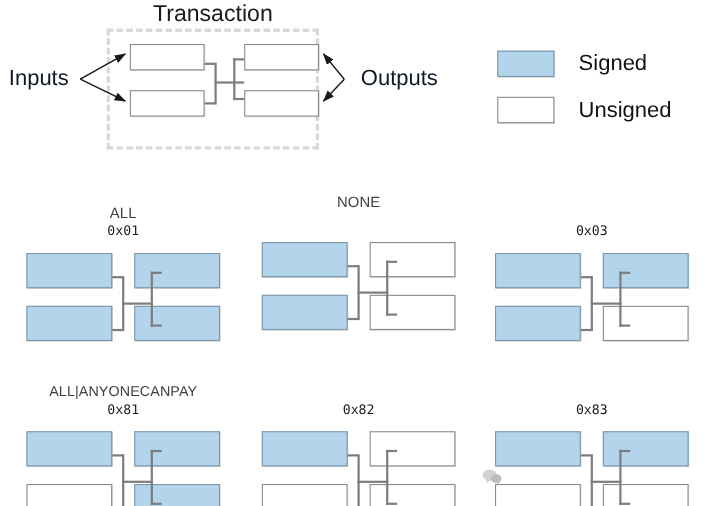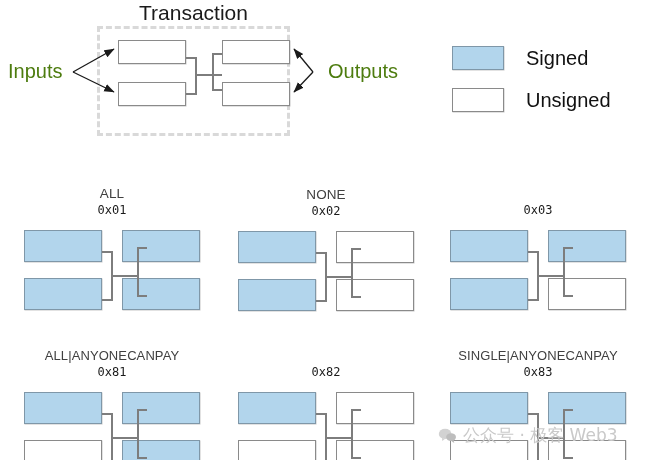--- a/index.html
+++ b/index.html
@@ -35,21 +35,21 @@
     left:97px;top:26px;width:193px;height:110px;
     border:3px dashed #d9d9d9;
     box-sizing:border-box;
     background:transparent;
   }
   #tx-title{
     position:absolute;left:97px;top:0px;width:193px;
     text-align:center;font-size:21px;line-height:26px;color:#1a1a1a;
   }
   .side-label{
-    position:absolute;font-size:20px;line-height:24px;color:#4d7c0f;
+    position:absolute;font-size:20px;line-height:24px;color:#0f172a;
     white-space:nowrap;
   }
   #inputs-label{left:8px;top:59px;}
   #outputs-label{left:328px;top:59px;}
 
   svg.arrows{position:absolute;left:0;top:0;width:650px;height:460px;overflow:visible;pointer-events:none;}
 
   
   #legend{position:absolute;left:452px;top:42px;}
   .legend-row{position:relative;height:42px;}
@@ -160,23 +160,22 @@
           <div class="node bx R B signed"></div>
           <div class="c-stub" style="left: 98px; top: 29px; width: 10px;"></div>
           <div class="c-stub" style="left: 98px; top: 77px; width: 10px;"></div>
           <div class="c-vert" style="left: 107px; top: 29px; height: 50px;"></div>
           <div class="c-mid" style="left: 107px; top: 53px; width: 28px;"></div>
           <div class="c-vert" style="left: 133px; top: 25px; height: 50px;"></div>
           <div class="c-stub" style="left: 133px; top: 25px; width: 10px;"></div>
           <div class="c-stub" style="left: 133px; top: 73px; width: 10px;"></div>
         </div>
       </div>
-      <div class="panel" style="left: 218px; top: 187px;">
+      <div class="panel" style="left: 218px; top: 176px;">
         <div class="cap">NONE</div>
-        <div class="hex">0x02</div>
         <div class="diagram">
           <div class="node bx L T signed"></div>
           <div class="node bx L B signed"></div>
           <div class="node bx R T plain"></div>
           <div class="node bx R B plain"></div>
           <div class="c-stub" style="left: 98px; top: 29px; width: 10px;"></div>
           <div class="c-stub" style="left: 98px; top: 77px; width: 10px;"></div>
           <div class="c-vert" style="left: 107px; top: 29px; height: 50px;"></div>
           <div class="c-mid" style="left: 107px; top: 53px; width: 28px;"></div>
           <div class="c-vert" style="left: 133px; top: 25px; height: 50px;"></div>
@@ -225,21 +224,20 @@
           <div class="node bx R B plain"></div>
           <div class="c-stub" style="left: 98px; top: 29px; width: 10px;"></div>
           <div class="c-vert" style="left: 107px; top: 29px; height: 50px;"></div>
           <div class="c-mid" style="left: 107px; top: 53px; width: 28px;"></div>
           <div class="c-vert" style="left: 133px; top: 25px; height: 50px;"></div>
           <div class="c-stub" style="left: 133px; top: 25px; width: 10px;"></div>
           <div class="c-stub" style="left: 133px; top: 73px; width: 10px;"></div>
         </div>
       </div>
       <div class="panel" style="left: 430px; top: 348px;">
-        <div class="cap long">SINGLE|ANYONECANPAY</div>
         <div class="hex">0x83</div>
         <div class="diagram">
           <div class="node bx L T signed"></div>
           <div class="node bx L B plain"></div>
           <div class="node bx R T signed"></div>
           <div class="node bx R B plain"></div>
           <div class="c-stub" style="left: 98px; top: 29px; width: 10px;"></div>
           <div class="c-vert" style="left: 107px; top: 29px; height: 50px;"></div>
           <div class="c-mid" style="left: 107px; top: 53px; width: 28px;"></div>
           <div class="c-vert" style="left: 133px; top: 25px; height: 50px;"></div>
@@ -249,16 +247,15 @@
       </div>
     </div>
 
   <div id="watermark">
     <svg class="wm-icon" viewBox="0 0 24 24">
       <ellipse cx="9" cy="10" rx="8" ry="6.4" fill="#d2d2d2"></ellipse>
       <path d="M5 15 L5.5 19 L9 16.2 z" fill="#d2d2d2"></path>
       <ellipse cx="16.5" cy="14" rx="6.2" ry="5" fill="#bdbdbd"></ellipse>
       <path d="M20 18 L20.5 21.5 L17 19.2 z" fill="#bdbdbd"></path>
     </svg>
-    <span>公众号 · 极客 Web3</span>
   </div>
 
 </div>
 
 </body></html>

